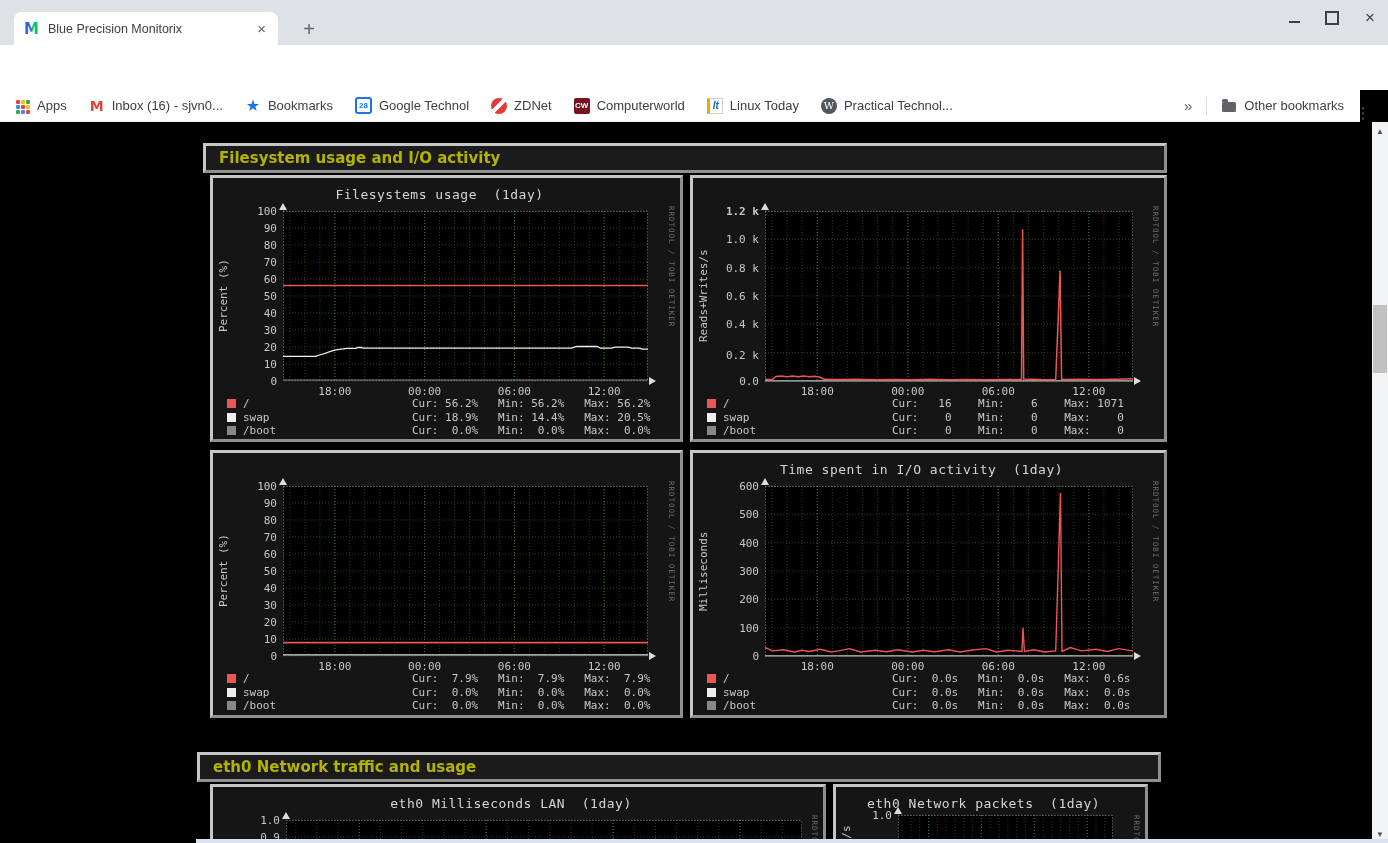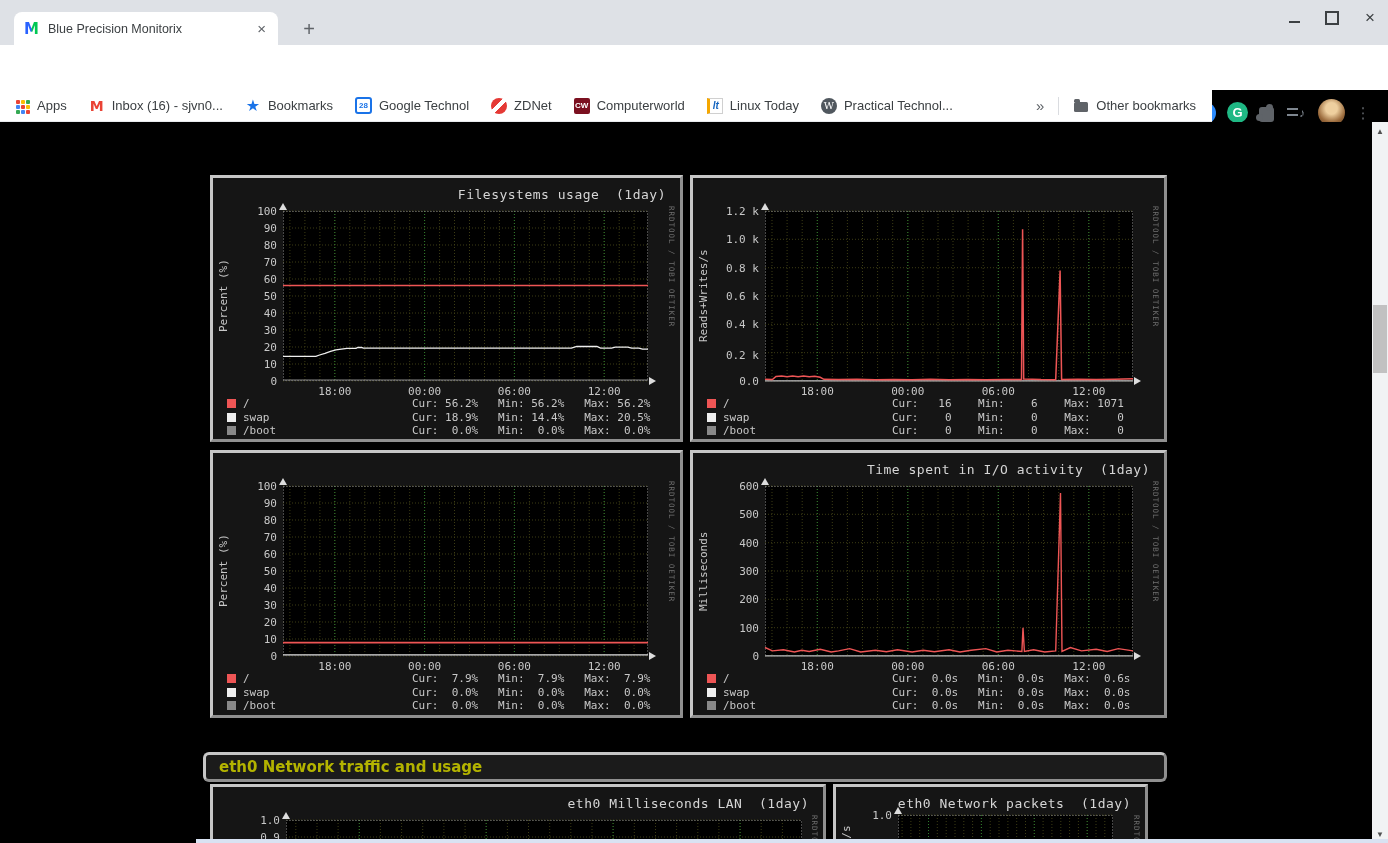--- a/index.html
+++ b/index.html
@@ -42,21 +42,21 @@
   .k-zoomcam::after{content:"";position:absolute;left:13px;top:8px;border-top:3px solid transparent;border-bottom:3px solent transparent;border-bottom:3px solid transparent;border-right:5px solid #fff;}
   .k-grammarly{background:#1fb884;border-radius:50%;color:#fff;font-weight:bold;font-size:13px;width:21px;height:21px;}
   .k-puzzle{background:#5f6368;width:15px;height:15px;border-radius:3px;margin-top:4px;}
   .k-puzzle::before{content:"";position:absolute;width:7px;height:7px;border-radius:50%;background:#5f6368;top:-3px;left:7px;}
   .k-puzzle::after{content:"";position:absolute;width:7px;height:7px;border-radius:50%;background:#5f6368;left:-3px;top:7px;}
   .k-playlist{color:#7e868f;font-size:12px;}
   .k-playlist::before{content:"";width:11px;height:10px;background:repeating-linear-gradient(#7e868f 0 2px,transparent 2px 6px);margin-right:1px;}
   .k-avatar{width:27px;height:27px;border-radius:50%;background:radial-gradient(circle at 50% 35%,#eecf9f 26%,#9a6a3c 62%,#503018 100%);}
   .k-kebab{color:#5f6368;font-size:15px;width:14px;}
   
-  .bookmarks{position:absolute;left:0;top:90px;width:1212px;height:32px;background:#fff;border-bottom:1px solid #e8eaed;box-sizing:border-box;display:flex;align-items:center;}
+  .bookmarks{position:absolute;left:0;top:90px;width:1360px;height:32px;background:#fff;border-bottom:1px solid #e8eaed;box-sizing:border-box;display:flex;align-items:center;}
   .bmlist{display:flex;align-items:center;gap:22px;padding-left:14px;}
   .bm{display:flex;align-items:center;gap:7px;font-size:13px;color:#3c4043;white-space:nowrap;}
   .bicon{width:16px;height:16px;display:flex;align-items:center;justify-content:center;flex:0 0 auto;}
   .b-apps{position:relative;}
   .b-apps::before{content:"";position:absolute;left:2px;top:2px;width:4px;height:4px;border-radius:1px;background:#ea4335;box-shadow:5px 0 0 #fbbc05,10px 0 0 #34a853,0 5px 0 #4285f4,5px 5px 0 #ea4335,10px 5px 0 #fbbc05,0 10px 0 #34a853,5px 10px 0 #4285f4,10px 10px 0 #ea4335;}
   .b-gmail{color:#ea4335;font-weight:bold;font-size:14px;font-family:"DejaVu Sans",sans-serif;}
   .b-star{color:#1a73e8;font-size:16px;}
   .b-cal{background:#fff;border:2px solid #1a73e8;border-radius:3px;color:#1a73e8;font-size:8px;font-weight:bold;width:13px;height:13px;}
   .b-zdnet{border-radius:50%;background:linear-gradient(135deg,#e53935 40%,#fff 40% 58%,#e53935 58%);}
   .b-cw{background:#7b1020;color:#fff;font-weight:bold;font-size:8px;border-radius:2px;}
@@ -69,21 +69,21 @@
   .b-folder::before{content:"";position:absolute;left:0;top:-3px;width:6px;height:3px;background:#5f6368;border-radius:1.5px 1.5px 0 0;}
   
   .content{position:absolute;left:0;top:122px;width:1372px;height:721px;background:#000;overflow:hidden;}
   .scrollbar{position:absolute;left:1372px;top:122px;width:16px;height:721px;background:#f1f3f4;}
   .sb-arrow{position:absolute;left:0;width:16px;height:14px;display:flex;align-items:center;justify-content:center;font-size:8px;color:#505050;}
   .sb-thumb{position:absolute;left:1px;top:183px;width:14px;height:68px;background:#c1c1c1;}
   .bottom-strip{position:absolute;left:196px;top:839px;width:1192px;height:4px;background:#d9e2f2;}
   .sechdr{position:absolute;width:964px;height:30px;background:#1b1b1b;border:3px solid;border-color:#c6c6c6 #8f8f8f #8f8f8f #c6c6c6;box-sizing:border-box;display:flex;align-items:center;padding-left:13px;}
   .sechdr span{color:#b3b300;font-weight:bold;font-size:15px;font-family:"DejaVu Sans",sans-serif;}
   .panel{position:absolute;background:#151515;border:3px solid;border-color:#c6c6c6 #8f8f8f #8f8f8f #c6c6c6;box-sizing:border-box;}
-  .ptitle{position:absolute;left:0;right:14px;top:9px;text-align:right;font:13px "DejaVu Sans Mono",monospace;color:#d5d5d5;letter-spacing:0.5px;white-space:pre;}
+  .ptitle{position:absolute;left:0;right:14px;top:9px;text-align:center;font:13px "DejaVu Sans Mono",monospace;color:#d5d5d5;letter-spacing:0.5px;white-space:pre;}
   .ylab{position:absolute;left:4px;display:flex;align-items:center;justify-content:center;writing-mode:vertical-rl;transform:rotate(180deg);font:11px "DejaVu Sans Mono",monospace;color:#c8c8c8;}
   .wm{position:absolute;right:4px;top:28px;writing-mode:vertical-rl;font:7.5px "DejaVu Sans Mono",monospace;color:#6f6f6f;letter-spacing:1px;}
   .plot{position:absolute;background:#000;}
   .plot svg{display:block;overflow:visible;}
   .yt{position:absolute;left:-64px;top:0;width:58px;height:100%;}
   .yt span{position:absolute;right:0;width:58px;text-align:right;font:11px "DejaVu Sans Mono",monospace;color:#c8c8c8;}
   .xt{position:absolute;width:56px;text-align:center;font:11px "DejaVu Sans Mono",monospace;color:#c8c8c8;}
   .arr-up{position:absolute;left:-4px;top:-8px;width:0;height:0;border-left:4px solid transparent;border-right:4px solid transparent;border-bottom:7px solid #ddd;}
   .arr-right{position:absolute;right:-8px;bottom:-3.5px;width:0;height:0;border-top:4px solid transparent;border-bottom:4px solid transparent;border-left:7px solid #ddd;}
   .legend{position:absolute;left:14px;right:8px;top:219px;font:11px "DejaVu Sans Mono",monospace;color:#c8c8c8;}
@@ -182,20 +182,23 @@
       <span class="bicon">
           <span class="b-folder"></span>
         </span>
       <span>Other bookmarks</span>
     </span>
   </div>
 </div>
 
 <div class="content">
 
+  <div class="sechdr" style="left:203px;top:21px;">
+    <span>Filesystem usage and I/O activity</span>
+  </div>
 
   <div class="panel" style="left:210px;top:53px;width:473px;height:267px;">
     <div class="ptitle">Filesystems usage  (1day)</div>
     <div class="ylab" style="top:33px;height:170px;">Percent (%)</div>
     <div class="plot" style="left:70px;top:33px;width:365px;height:170px;">
         <svg width="365" height="170">
           <line x1="6.9" x2="6.9" y1="0" y2="170" stroke="#3c3c14" stroke-dasharray="1,2"></line>
           <line x1="21.9" x2="21.9" y1="0" y2="170" stroke="#3c3c14" stroke-dasharray="1,2"></line>
           <line x1="36.9" x2="36.9" y1="0" y2="170" stroke="#3c3c14" stroke-dasharray="1,2"></line>
           <line x1="51.8" x2="51.8" y1="0" y2="170" stroke="#3c3c14" stroke-dasharray="1,2"></line>
@@ -317,21 +320,21 @@
           <line x1="52.3" x2="52.3" y1="0" y2="170" stroke="#2e7d2e" stroke-dasharray="1,2"></line>
           <line x1="142.8" x2="142.8" y1="0" y2="170" stroke="#2e7d2e" stroke-dasharray="1,2"></line>
           <line x1="233.3" x2="233.3" y1="0" y2="170" stroke="#2e7d2e" stroke-dasharray="1,2"></line>
           <line x1="323.8" x2="323.8" y1="0" y2="170" stroke="#2e7d2e" stroke-dasharray="1,2"></line>
           <rect x="0.5" y="0.5" width="367" height="169" fill="none" stroke="#8f8f8f" stroke-dasharray="1,2"></rect>
           <polyline points="0.0,169.7 368.0,169.7" fill="none" stroke="#eeeeee" stroke-width="1.1"></polyline>
           <polyline points="0.0,169.9 368.0,169.9" fill="none" stroke="#888888" stroke-width="1.1"></polyline>
           <polyline points="0.0,168.3 7.4,168.6 11.0,165.5 16.6,164.9 22.1,165.8 27.6,164.9 33.1,165.8 38.6,164.9 44.2,165.8 49.7,165.2 55.2,166.3 58.9,168.3 73.6,168.6 92.0,168.3 110.4,168.7 128.8,168.4 147.2,168.7 165.6,168.3 184.0,168.7 202.4,168.4 220.8,168.7 239.2,168.4 256.5,168.6 257.6,18.3 258.7,168.0 276.0,168.6 290.7,168.7 295.1,59.5 296.6,168.6 312.8,168.3 331.2,168.6 349.6,168.2 368.0,167.7" fill="none" stroke="#ee5555" stroke-width="1.5"></polyline>
         </svg>
         <div class="yt">
-          <span style="top: -6px;">1.2 k</span>
+          <span style="top: -6px; font-weight: bold;">1.2 k</span>
           <span style="top: 22.3333px;">1.0 k</span>
           <span style="top: 50.6667px;">0.8 k</span>
           <span style="top: 79px;">0.6 k</span>
           <span style="top: 107.333px;">0.4 k</span>
           <span style="top: 138px;">0.2 k</span>
           <span style="top: 164px;">0.0</span>
         </div>
         <span class="xt" style="left: 24.256px; top: 174px;">18:00</span>
         <span class="xt" style="left: 114.784px; top: 174px;">00:00</span>
         <span class="xt" style="left: 205.312px; top: 174px;">06:00</span>
@@ -521,21 +524,21 @@
           <span class="lstats">Cur:  0.0s   Min:  0.0s   Max:  0.0s</span>
         </div>
         <div class="lrow">
           <span class="sq" style="background: rgb(136, 136, 136);"></span>
           <span>/boot</span>
           <span class="lstats">Cur:  0.0s   Min:  0.0s   Max:  0.0s</span>
         </div>
       </div>
   </div>
 
-  <div class="sechdr" style="left:203px;top:630px;border-radius:6px;">
+  <div class="sechdr" style="left:197px;top:630px;">
     <span>eth0 Network traffic and usage</span>
   </div>
 
   <div class="panel" style="left:210px;top:662px;width:616px;height:267px;">
     <div class="ptitle">eth0 Milliseconds LAN  (1day)</div>
     <div class="ylab" style="top:33px;height:170px;"></div>
     <div class="plot" style="left:73px;top:33px;width:516px;height:170px;">
         <svg width="516" height="170">
           <line x1="9.8" x2="9.8" y1="0" y2="170" stroke="#3c3c14" stroke-dasharray="1,2"></line>
           <line x1="31.0" x2="31.0" y1="0" y2="170" stroke="#3c3c14" stroke-dasharray="1,2"></line>

